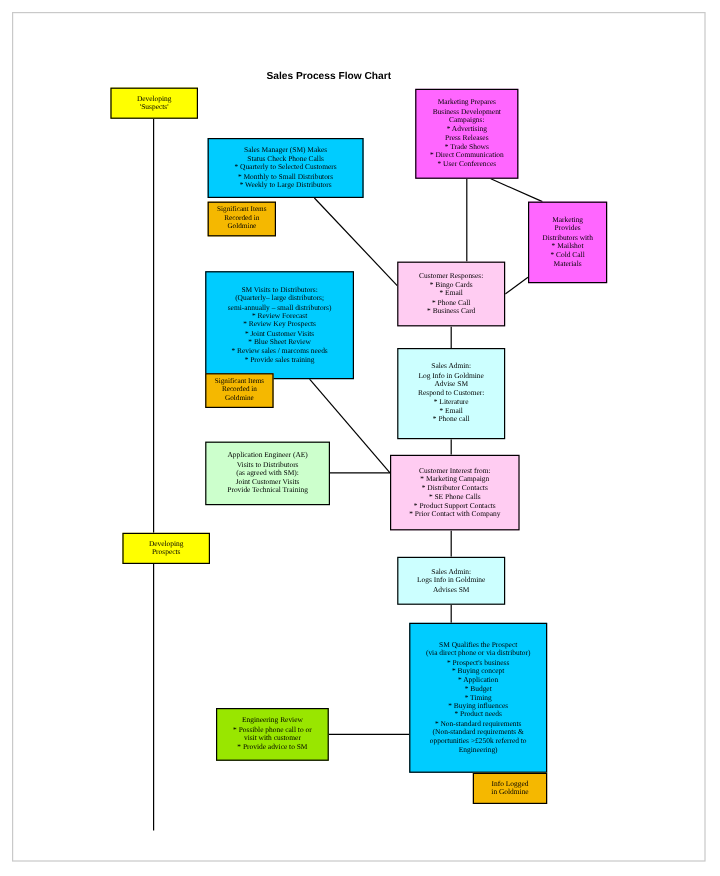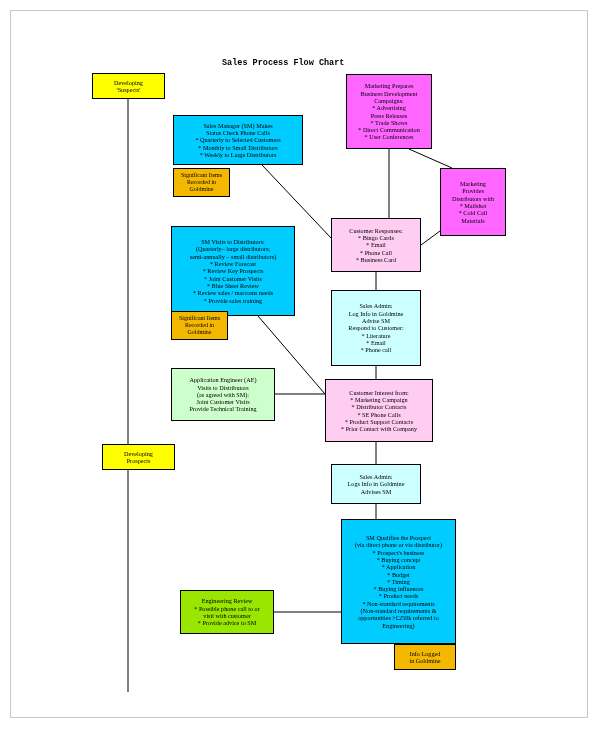--- a/index.html
+++ b/index.html
@@ -46,21 +46,21 @@
     align-items: center;
     padding: 1px 2px;
     overflow: hidden;
   }
   .node .ln {
     display: block;
     white-space: nowrap;
   }
   .title {
     position: absolute;
-    font-family: Liberation Mono, monospace;
+    font-family: Liberation Sans, sans-serif;
     font-weight: bold;
     color: #000000;
     white-space: nowrap;
   }
 </style>
 </head>
 <body>
 
 <div id="canvas" style="width: 600px; height: 730px; background: rgb(255, 255, 255);">
 

